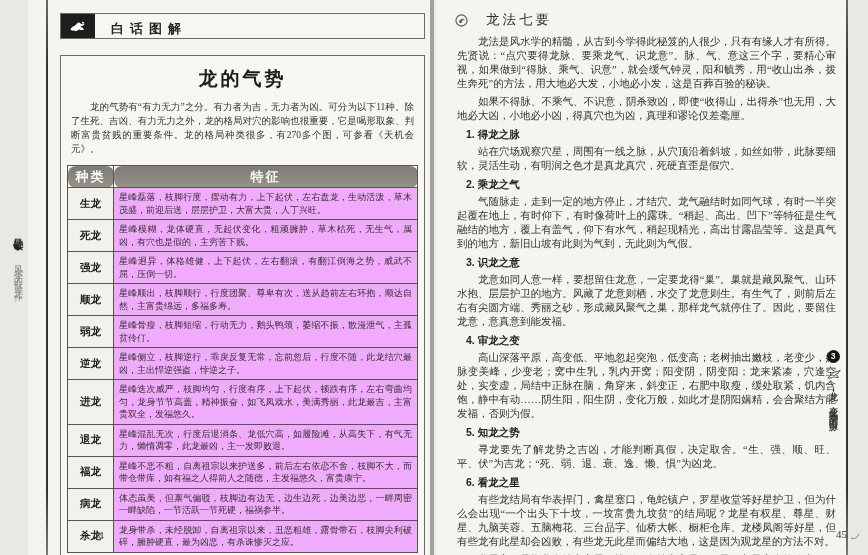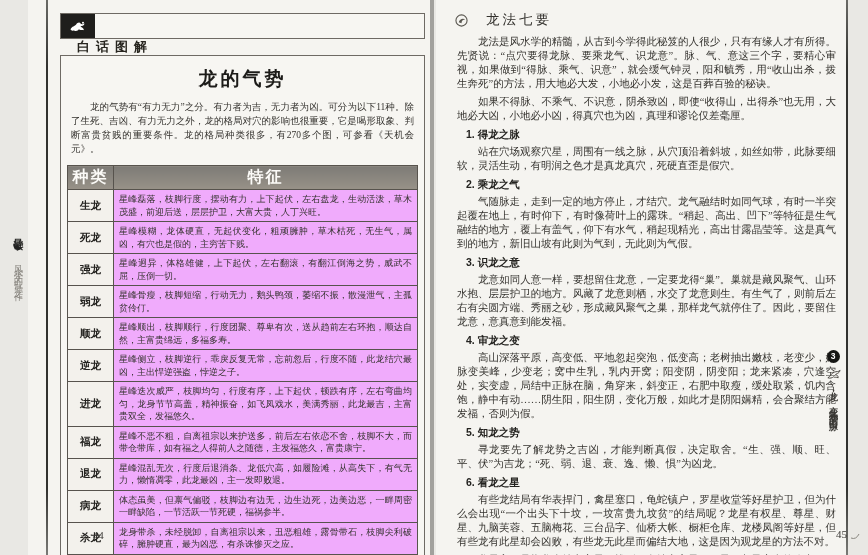--- a/index.html
+++ b/index.html
@@ -20,30 +20,30 @@
   .gutter{position:absolute;top:0;bottom:0;left:430px;width:4px;background:#a2a19d;}
 
   
   .left-sidebar{position:absolute;left:7px;top:230px;width:22px;display:flex;flex-direction:column;align-items:center;gap:5px;}
   .ls-top{writing-mode:vertical-rl;font-weight:bold;font-size:10px;letter-spacing:2px;color:#2c2c2a;font-family:"Liberation Sans",sans-serif;}
   .ls-yy{font-size:13px;color:#222;font-family:"DejaVu Sans",sans-serif;line-height:1;}
   .ls-sub{writing-mode:vertical-rl;font-size:9px;letter-spacing:4px;color:#85827c;}
 
   
   .left-content{position:absolute;left:60px;top:13px;width:365px;}
-  .header-bar{height:26px;border:1px solid #6e6a64;background:#f7f6f2;display:flex;align-items:flex-start;box-sizing:border-box;flex-direction:column;}
+  .header-bar{height:26px;border:1px solid #6e6a64;background:#f7f6f2;display:flex;align-items:flex-end;box-sizing:border-box;}
   .logo-box{width:34px;height:24px;background:#1f1e1c;display:flex;align-items:center;justify-content:center;flex:0 0 auto;}
   .logo-box svg{width:20px;height:16px;}
   .brand{font-family:"Liberation Sans",sans-serif;font-weight:bold;font-size:13px;letter-spacing:6px;color:#27251f;margin-left:16px;}
   .content-box{margin-top:16px;border:1px solid #6e6a64;background:#f7f6f2;padding:8px 6px 8px 6px;box-sizing:border-box;}
   .page-title{margin:2px 0 8px 0;text-align:center;font-family:"Liberation Sans",sans-serif;font-weight:bold;font-size:19px;letter-spacing:3px;color:#1d1c19;}
   .intro{margin:0 4px 9px 4px;font-size:9.5px;line-height:14px;text-align:justify;text-indent:2em;color:#34322e;}
   table.dragon{width:100%;border-collapse:collapse;table-layout:fixed;}
   table.dragon th,table.dragon td{border:1px solid #57534d;}
-  table.dragon th{height:19px;font-family:Liberation Serif, serif;font-size:16px;font-weight:bold;color:#fbfaf7;background:linear-gradient(#7d7b76,#989288);letter-spacing:2px;}
+  table.dragon th{height:19px;font-family:Liberation Serif, serif;font-size:13px;font-weight:bold;color:#fbfaf7;background:linear-gradient(#7d7b76,#989288);letter-spacing:2px;border-radius:8px;}
   col.c-type{width:46px;}
   td.type-cell{text-align:center;font-family:"Liberation Sans",sans-serif;font-weight:bold;font-size:10.5px;color:#23221f;background:#f3f1ec;}
   td.desc-cell{padding:3px 5px;font-size:9px;line-height:12.5px;text-align:justify;color:#34322e;background:#f0abfc;}
   .pageno{position:absolute;font-size:11px;color:#3a3835;font-family:"Liberation Serif",serif;}
   .pageno svg{vertical-align:-2px;}
   .pageno-left{left:20px;top:516px;}
 
   
   .right-content{position:absolute;left:453px;top:11px;width:387px;}
   .section-header{display:flex;align-items:center;gap:18px;margin:0 0 6px 2px;}
@@ -107,42 +107,42 @@
             </tr>
             <tr>
               <td class="type-cell">死龙</td>
               <td class="desc-cell">星峰模糊，龙体硬直，无起伏变化，粗顽臃肿，草木枯死，无生气，属凶，有穴也是假的，主穷苦下贱。</td>
             </tr>
             <tr>
               <td class="type-cell">强龙</td>
               <td class="desc-cell">星峰迥异，体格雄健，上下起伏，左右翻滚，有翻江倒海之势，威武不屈，压倒一切。</td>
             </tr>
             <tr>
+              <td class="type-cell">顺龙</td>
+              <td class="desc-cell">星峰顺出，枝脚顺行，行度团聚、尊卑有次，送从趋前左右环抱，顺达自然，主富贵绵远，多福多寿。</td>
+            </tr>
+            <tr>
               <td class="type-cell">弱龙</td>
               <td class="desc-cell">星峰骨瘦，枝脚短缩，行动无力，鹅头鸭颈，萎缩不振，散漫泄气，主孤贫伶仃。</td>
             </tr>
             <tr>
-              <td class="type-cell">顺龙</td>
-              <td class="desc-cell">星峰顺出，枝脚顺行，行度团聚、尊卑有次，送从趋前左右环抱，顺达自然，主富贵绵远，多福多寿。</td>
-            </tr>
-            <tr>
               <td class="type-cell">逆龙</td>
               <td class="desc-cell">星峰侧立，枝脚逆行，乖戾反复无常，忘前忽后，行度不随，此龙结穴最凶，主出悍逆强盗，悖逆之子。</td>
             </tr>
             <tr>
               <td class="type-cell">进龙</td>
               <td class="desc-cell">星峰迭次威严，枝脚均匀，行度有序，上下起伏，顿跌有序，左右弯曲均匀，龙身节节高盖，精神振奋，如飞凤戏水，美满秀丽，此龙最吉，主富贵双全，发福悠久。</td>
             </tr>
             <tr>
+              <td class="type-cell">退龙</td>
+              <td class="desc-cell">星峰混乱无次，行度后退消条、龙低穴高，如履险滩，从高失下，有气无力，懒惰凋零，此龙最凶，主一发即败退。</td>
+            </tr>
+            <tr>
               <td class="type-cell">福龙</td>
               <td class="desc-cell">星峰不恶不粗，自离祖宗以来护送多，前后左右依恋不舍，枝脚不大，而带仓带库，如有福之人得前人之随德，主发福悠久，富贵康宁。</td>
-            </tr>
-            <tr>
-              <td class="type-cell">退龙</td>
-              <td class="desc-cell">星峰混乱无次，行度后退消条、龙低穴高，如履险滩，从高失下，有气无力，懒惰凋零，此龙最凶，主一发即败退。</td>
             </tr>
             <tr>
               <td class="type-cell">病龙</td>
               <td class="desc-cell">体态虽美，但禀气偏驳，枝脚边有边无，边生边死，边美边恶，一畔周密一畔缺陷，一节活跃一节死硬，福祸参半。</td>
             </tr>
             <tr>
               <td class="type-cell">杀龙</td>
               <td class="desc-cell">龙身带杀，未经脱卸，自离祖宗以来，丑恶粗雄，露骨带石，枝脚尖利破碎，臃肿硬直，最为凶恶，有杀诛惨灭之应。</td>
             </tr>
           </tbody>

